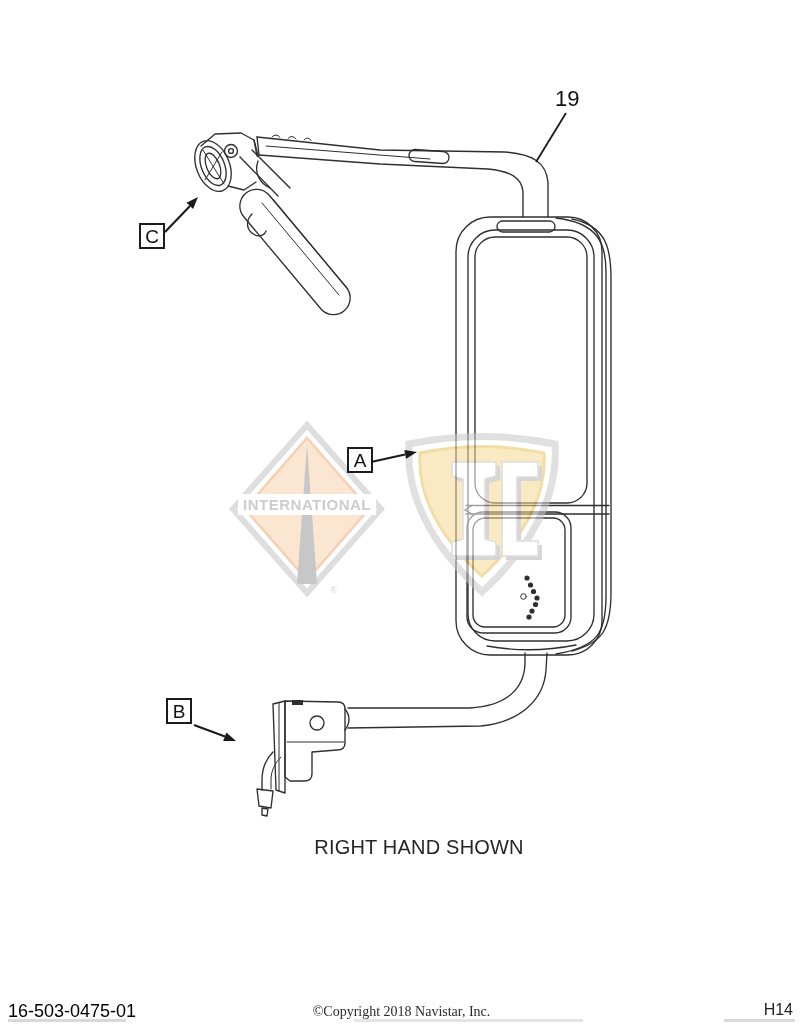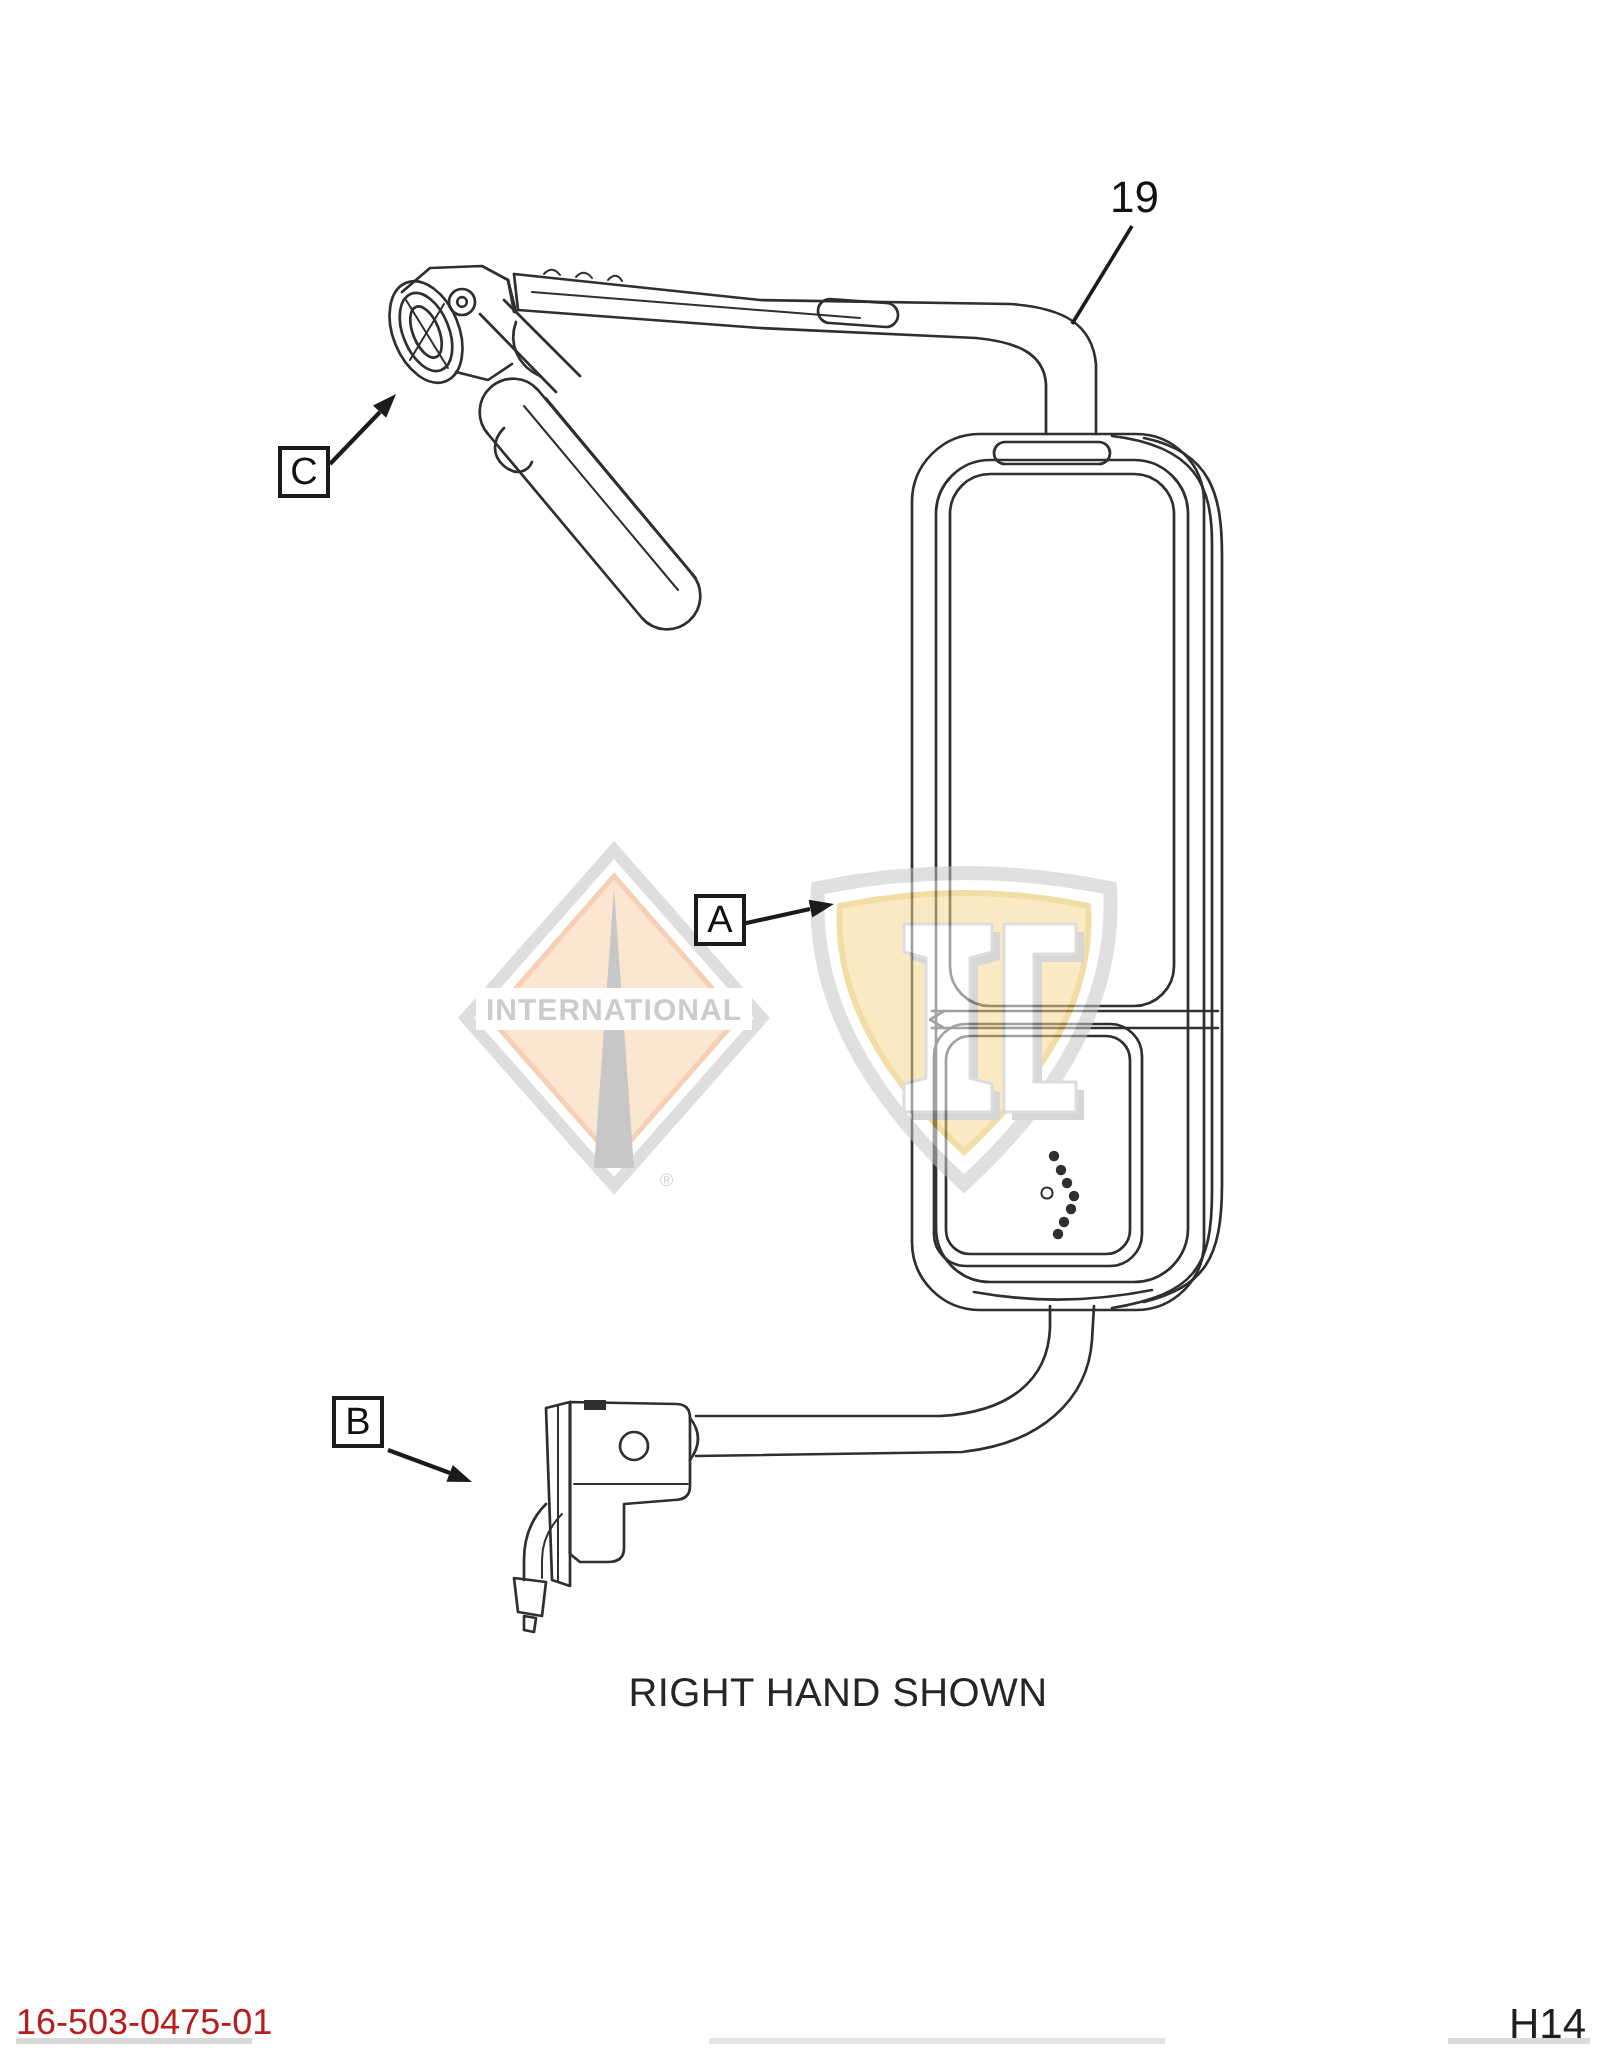--- a/index.html
+++ b/index.html
@@ -13,24 +13,24 @@
   .art .thin{stroke-width:1;}
   .arrows line{stroke:#1b1b1b;stroke-width:2.1;}
   .arrows polygon{fill:#1b1b1b;stroke:none;}
   .arrows .leader{stroke-width:1.8;}
   .callout{position:absolute;width:26px;height:26px;border:2px solid #1b1b1b;background:#fff;
            box-sizing:border-box;display:flex;align-items:center;justify-content:center;
            font-size:19px;line-height:1;color:#111;}
   .part-num{position:absolute;left:555px;top:86px;font-size:22px;color:#111;}
   .note{position:absolute;left:0;right:6px;top:836px;text-align:center;
         font-size:20px;line-height:23px;color:#262626;letter-spacing:.2px;padding-left:41px;}
-  .footer-docnum{position:absolute;left:8px;top:1001px;font-size:18px;color:#b91c1c;}
+  .footer-docnum{position:absolute;left:8px;top:1001px;font-size:18px;color:#000000;}
   .footer-copy{position:absolute;left:0;right:0;top:1004px;text-align:center;
                font-family:"Liberation Serif",serif;font-size:14px;color:#2a2a2a;}
-  .footer-page{position:absolute;right:10px;top:1001px;font-size:21px;color:#1f1f1f;}
+  .footer-page{position:absolute;right:10px;top:1001px;font-size:16px;color:#1f1f1f;}
   .bottom-artifact{position:absolute;left:8px;right:8px;top:1019px;height:3px;opacity:.55;
     background:linear-gradient(to right,#b9b9b9 0%,#b9b9b9 15%,transparent 15%,transparent 44%,
                #cdcdcd 44%,#cdcdcd 73%,transparent 73%,transparent 91%,#bdbdbd 91%,#bdbdbd 100%);}
   .wm-brand-text{font-family:"Liberation Sans",sans-serif;font-weight:700;font-size:15px;letter-spacing:.5px;}
   .wm-reg{font-family:"Liberation Sans",sans-serif;font-size:9px;}
 </style>
 </head>
 <body>
 
 <div class="page">
@@ -165,15 +165,16 @@
 
   <div class="callout" style="left:139px;top:223px;">C</div>
   <div class="callout" style="left:347px;top:447px;">A</div>
   <div class="callout" style="left:166px;top:698px;">B</div>
 
   <div class="note">
     <div>RIGHT HAND SHOWN</div>
   </div>
 
   <div class="footer-docnum">16-503-0475-01</div>
+  <div class="footer-copy">©Copyright 2018 Navistar, Inc.</div>
   <div class="footer-page">H14</div>
   <div class="bottom-artifact"></div>
 </div>
 
 </body></html>

